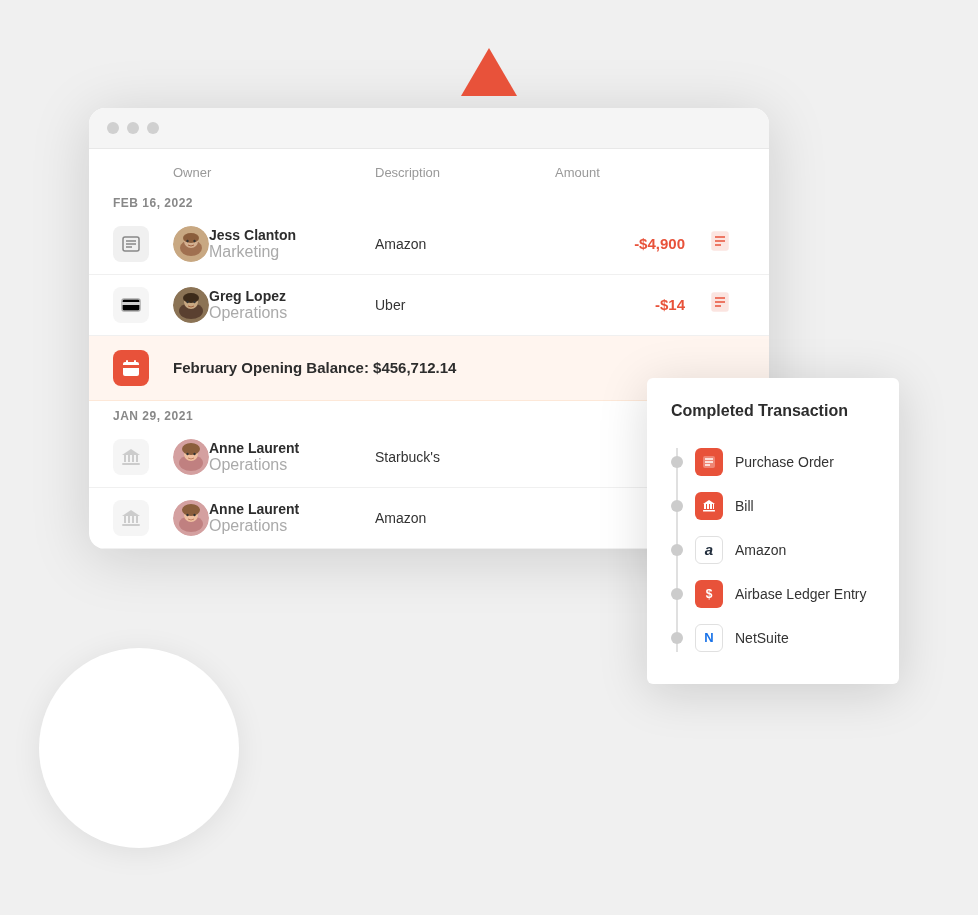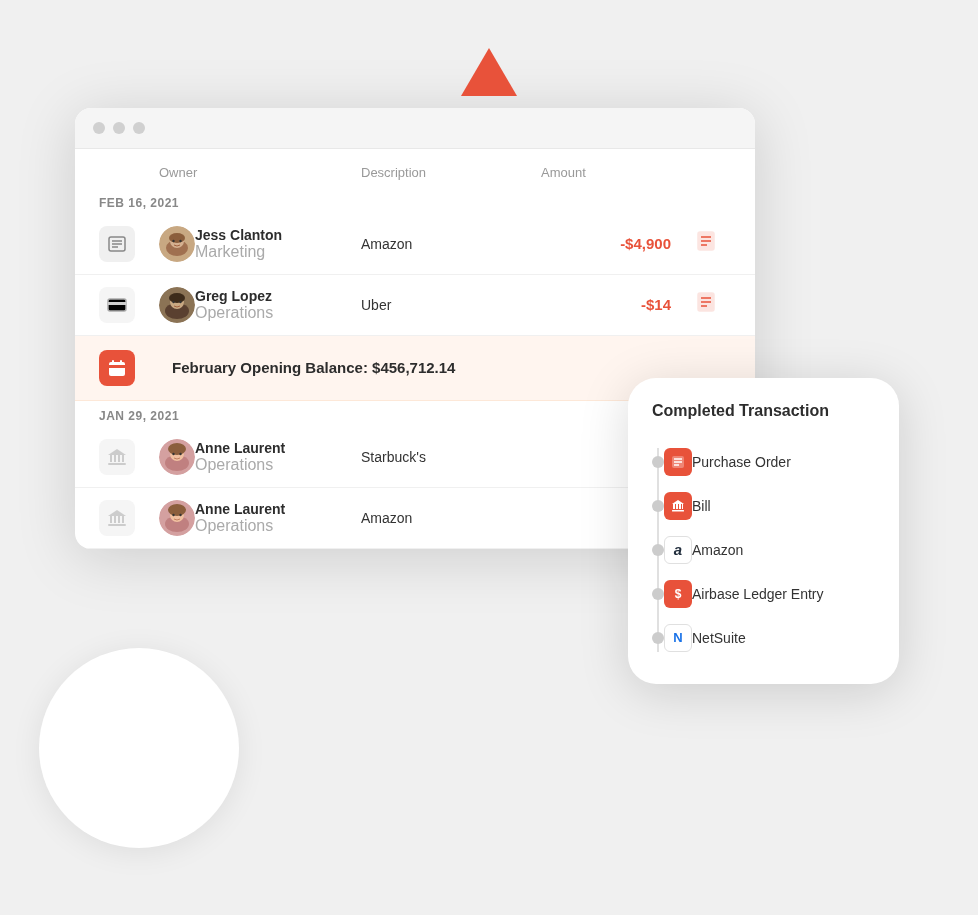--- a/index.html
+++ b/index.html
@@ -47,21 +47,21 @@
       border-radius: 50%;
       background: #ffffff;
       box-shadow: 0 4px 30px rgba(0,0,0,0.08);
       z-index: 1;
     }
 
     
     .browser-window {
       position: absolute;
       top: 60px;
-      left: 16px;
+      left: 30px;
       width: 680px;
       background: #ffffff;
       border-radius: 16px;
       box-shadow: 0 8px 60px rgba(0,0,0,0.15);
       overflow: hidden;
       z-index: 5;
     }
 
     .browser-titlebar {
       background: #f5f5f5;
@@ -180,37 +180,36 @@
       text-align: center;
     }
 
     .balance-row {
       display: grid;
       grid-template-columns: 60px 1fr 180px 140px 50px;
       align-items: center;
       padding: 14px 24px;
       background: #FFF5EF;
       border-bottom: 1px solid #fde8d8;
-      gap: 13px;
     }
 
     .balance-text {
       font-size: 15px;
       font-weight: 700;
       color: #2d2d2d;
     }
 
     
     .popup-card {
       position: absolute;
       top: 330px;
       right: 20px;
-      width: 271px;
+      width: 252px;
       background: #ffffff;
-      border-radius: 28px;
+      border-radius: 6px;
       box-shadow: 0 8px 50px rgba(0,0,0,0.15);
       padding: 24px;
       z-index: 20;
     }
 
     .popup-title {
       font-size: 16px;
       font-weight: 700;
       color: #2d2d2d;
       margin-bottom: 20px;
@@ -227,20 +226,21 @@
       left: 5px;
       top: 8px;
       bottom: 8px;
       width: 2px;
       background: #e0e0e0;
     }
 
     .popup-item {
       display: flex;
       align-items: center;
+      gap: 12px;
       padding: 8px 0;
       position: relative;
     }
 
     .popup-dot {
       width: 12px;
       height: 12px;
       border-radius: 50%;
       background: #ccc;
       flex-shrink: 0;
@@ -289,21 +289,21 @@
     <div class="browser-content">
 
       <div class="table-header">
         <div></div>
         <div>Owner</div>
         <div>Description</div>
         <div>Amount</div>
         <div></div>
       </div>
 
-      <div class="date-label">FEB 16, 2021</div>
+      <div class="date-label">FEB 16, 2022</div>
 
       <div class="tx-row">
         <div>
           <div class="icon-box gray">
             <svg width="18" height="16" viewBox="0 0 18 16" fill="none">
               <rect x="1" y="1" width="16" height="14" rx="2" stroke="#888" stroke-width="1.5"></rect>
               <line x1="4" y1="5" x2="14" y2="5" stroke="#888" stroke-width="1.5"></line>
               <line x1="4" y1="8" x2="14" y2="8" stroke="#888" stroke-width="1.5"></line>
               <line x1="4" y1="11" x2="10" y2="11" stroke="#888" stroke-width="1.5"></line>
             </svg>

